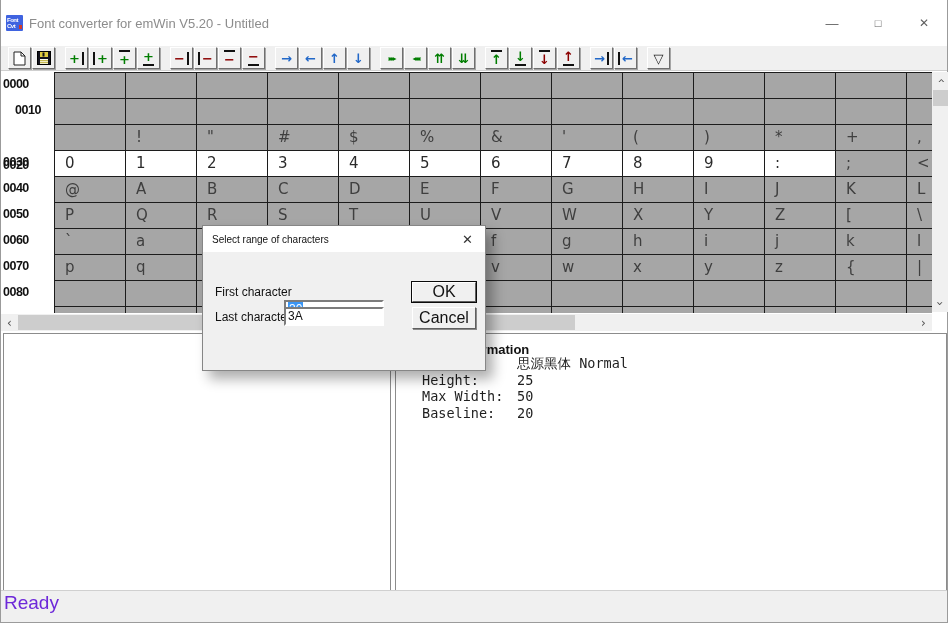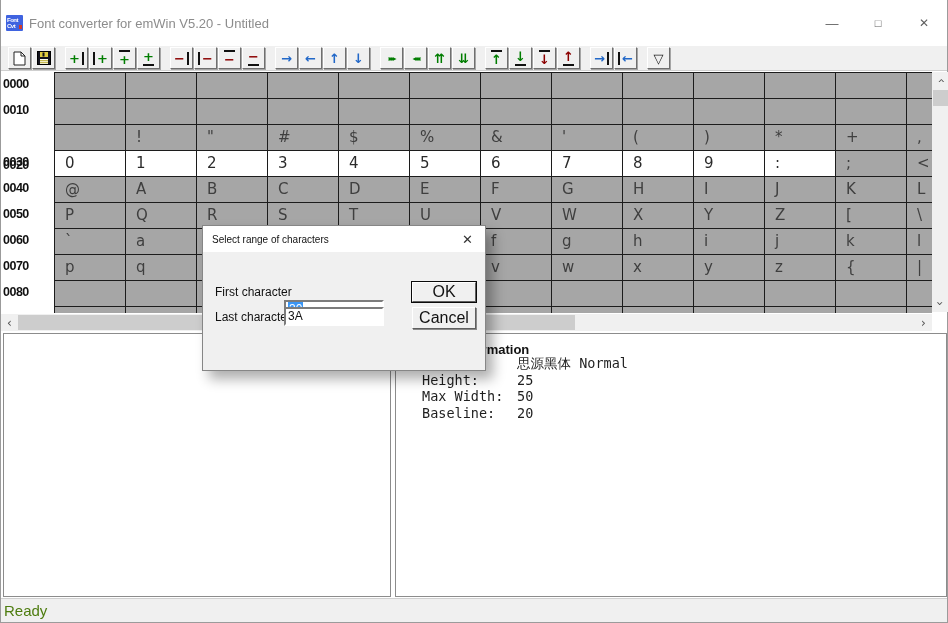--- a/index.html
+++ b/index.html
@@ -60,22 +60,22 @@
   .panel { position:absolute; top:333px; height:264px; background:#fff; border:1px solid #8c8c8c; }
   .panel.preview { left:2px; width:388px; }
   .panel.info { left:394px; width:552px; }
   .info-heading { position:absolute; left:30px; top:8px; font-size:13px; font-weight:bold; color:#111; }
   .info-rows { position:absolute; left:0; top:21px; right:0; }
   .info-row { position:relative; height:16.5px; font-family:"DejaVu Sans Mono", monospace; font-size:13.5px; color:#1f1f1f; }
   .info-label { position:absolute; left:26px; }
   .info-value { position:absolute; left:121px; }
 
   
-  .statusbar { position:absolute; left:0; right:0; bottom:0; height:24px; background:#f0f0f0;
-               border-top:1px solid #d0d0d0; font-size:15px; color:#4d7c0f; line-height:23px; padding-left:3px; }
+  .statusbar { position:absolute; left:0; right:0; bottom:0; height:32px; background:#f0f0f0;
+               border-top:1px solid #d0d0d0; font-size:19px; color:#6d28d9; line-height:23px; padding-left:3px; }
 
   
   .dialog { position:absolute; left:201px; top:225px; width:284px; height:146px; background:#f0f0f0;
             border:1px solid #868686; box-shadow:7px 8px 12px rgba(0,0,0,0.32); z-index:10; }
   .dlg-title { height:26px; background:#fff; display:flex; align-items:center; padding-left:9px; position:relative; }
   .dlg-title .t { font-size:10px; color:#111; }
   .dlg-close { position:absolute; right:12px; top:0; height:26px; display:flex; align-items:center; color:#333; font-size:13px; }
   .dlg-body { position:relative; height:120px; font-size:12px; color:#111; }
   .dlg-lbl { position:absolute; left:12px; }
   .lbl1 { top:33px; } .lbl2 { top:58px; }
@@ -206,21 +206,21 @@
       <div class="cell" style="left: 266px; top: 0px;"></div>
       <div class="cell" style="left: 337px; top: 0px;"></div>
       <div class="cell" style="left: 408px; top: 0px;"></div>
       <div class="cell" style="left: 479px; top: 0px;"></div>
       <div class="cell" style="left: 550px; top: 0px;"></div>
       <div class="cell" style="left: 621px; top: 0px;"></div>
       <div class="cell" style="left: 692px; top: 0px;"></div>
       <div class="cell" style="left: 763px; top: 0px;"></div>
       <div class="cell" style="left: 834px; top: 0px;"></div>
       <div class="cell" style="left: 905px; top: 0px;"></div>
-      <div class="rowlab" style="top: 31px;">0010</div>
+      <div class="rowlab" style="top: 31px; text-align: center;">0010</div>
       <div class="cell" style="left: 53px; top: 26px;"></div>
       <div class="cell" style="left: 124px; top: 26px;"></div>
       <div class="cell" style="left: 195px; top: 26px;"></div>
       <div class="cell" style="left: 266px; top: 26px;"></div>
       <div class="cell" style="left: 337px; top: 26px;"></div>
       <div class="cell" style="left: 408px; top: 26px;"></div>
       <div class="cell" style="left: 479px; top: 26px;"></div>
       <div class="cell" style="left: 550px; top: 26px;"></div>
       <div class="cell" style="left: 621px; top: 26px;"></div>
       <div class="cell" style="left: 692px; top: 26px;"></div>

